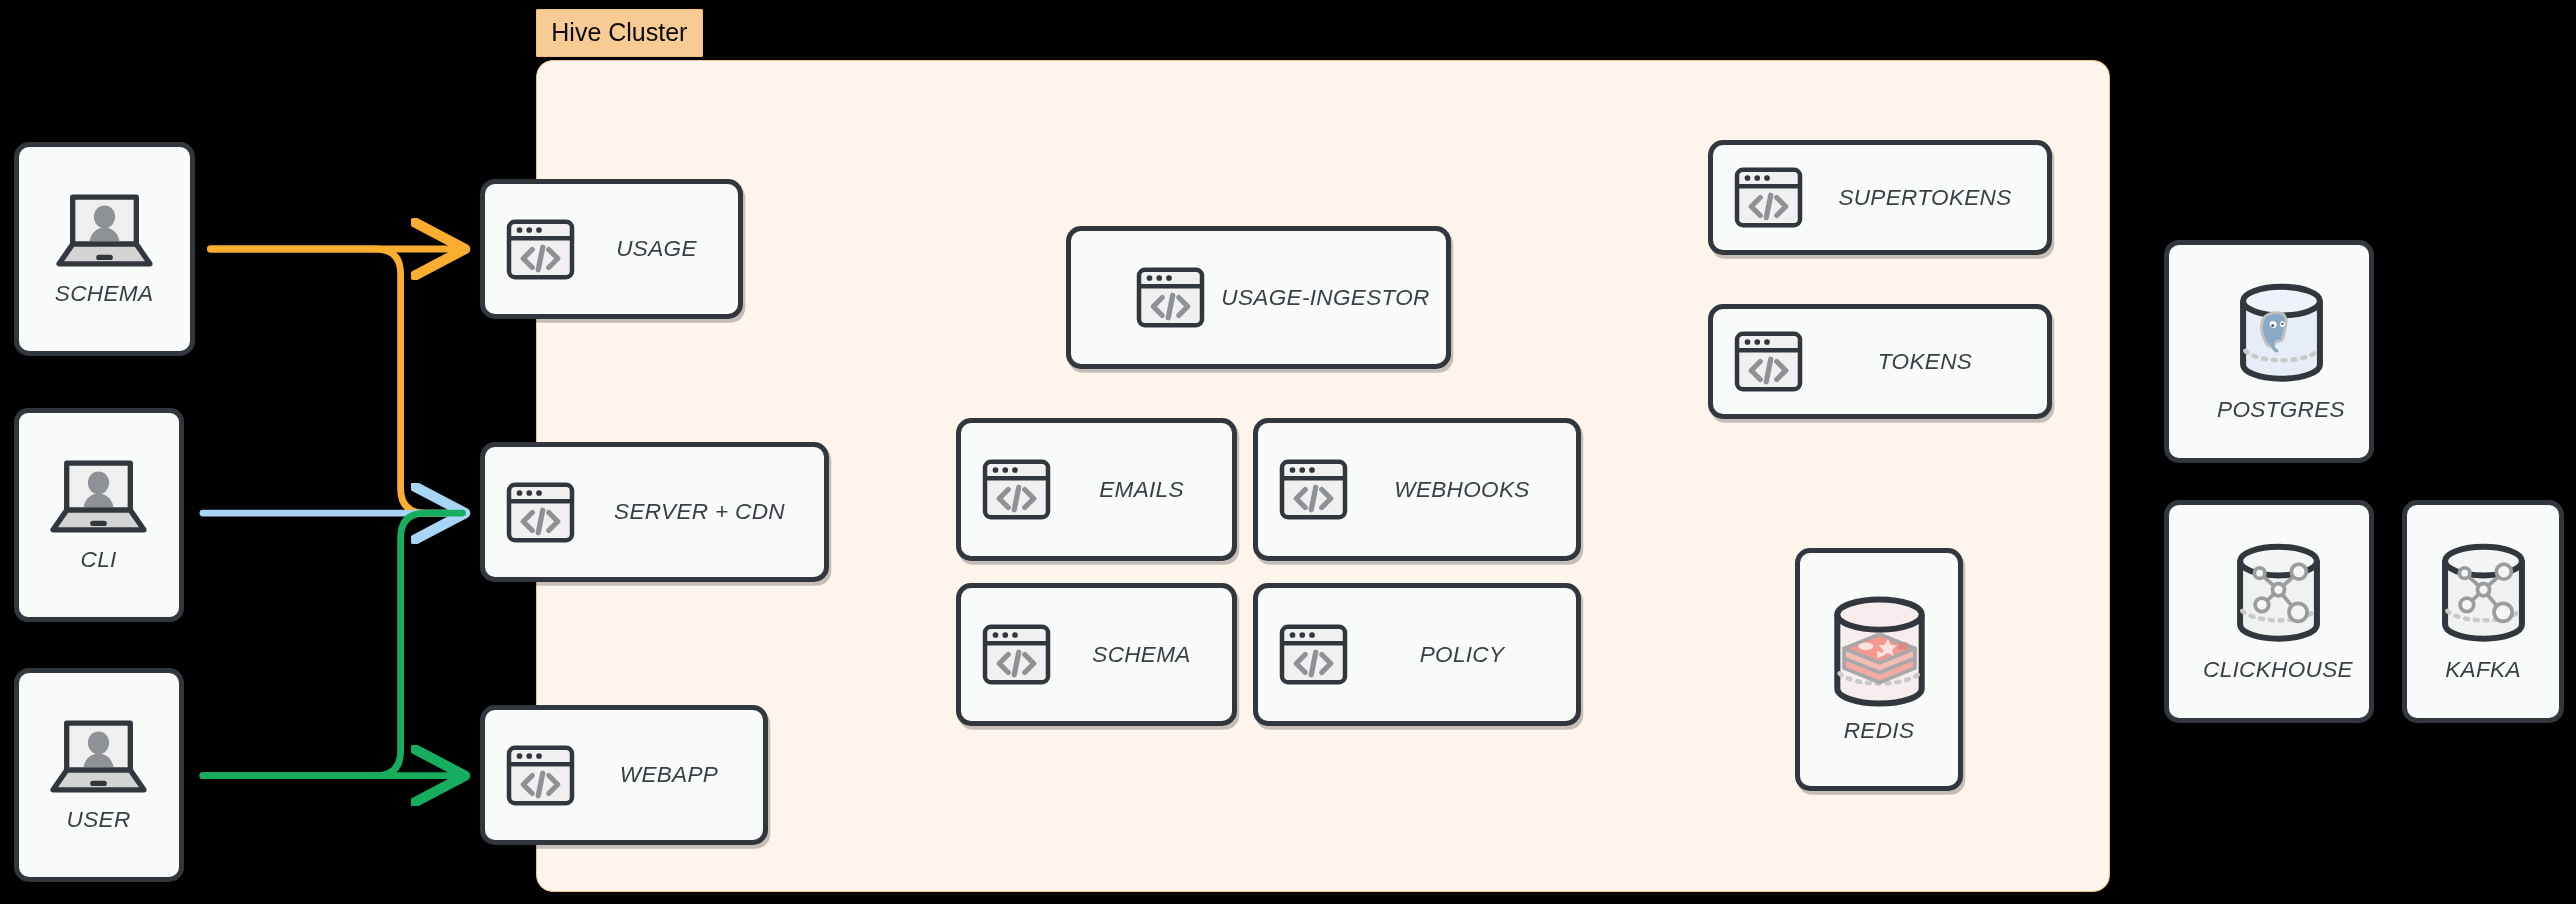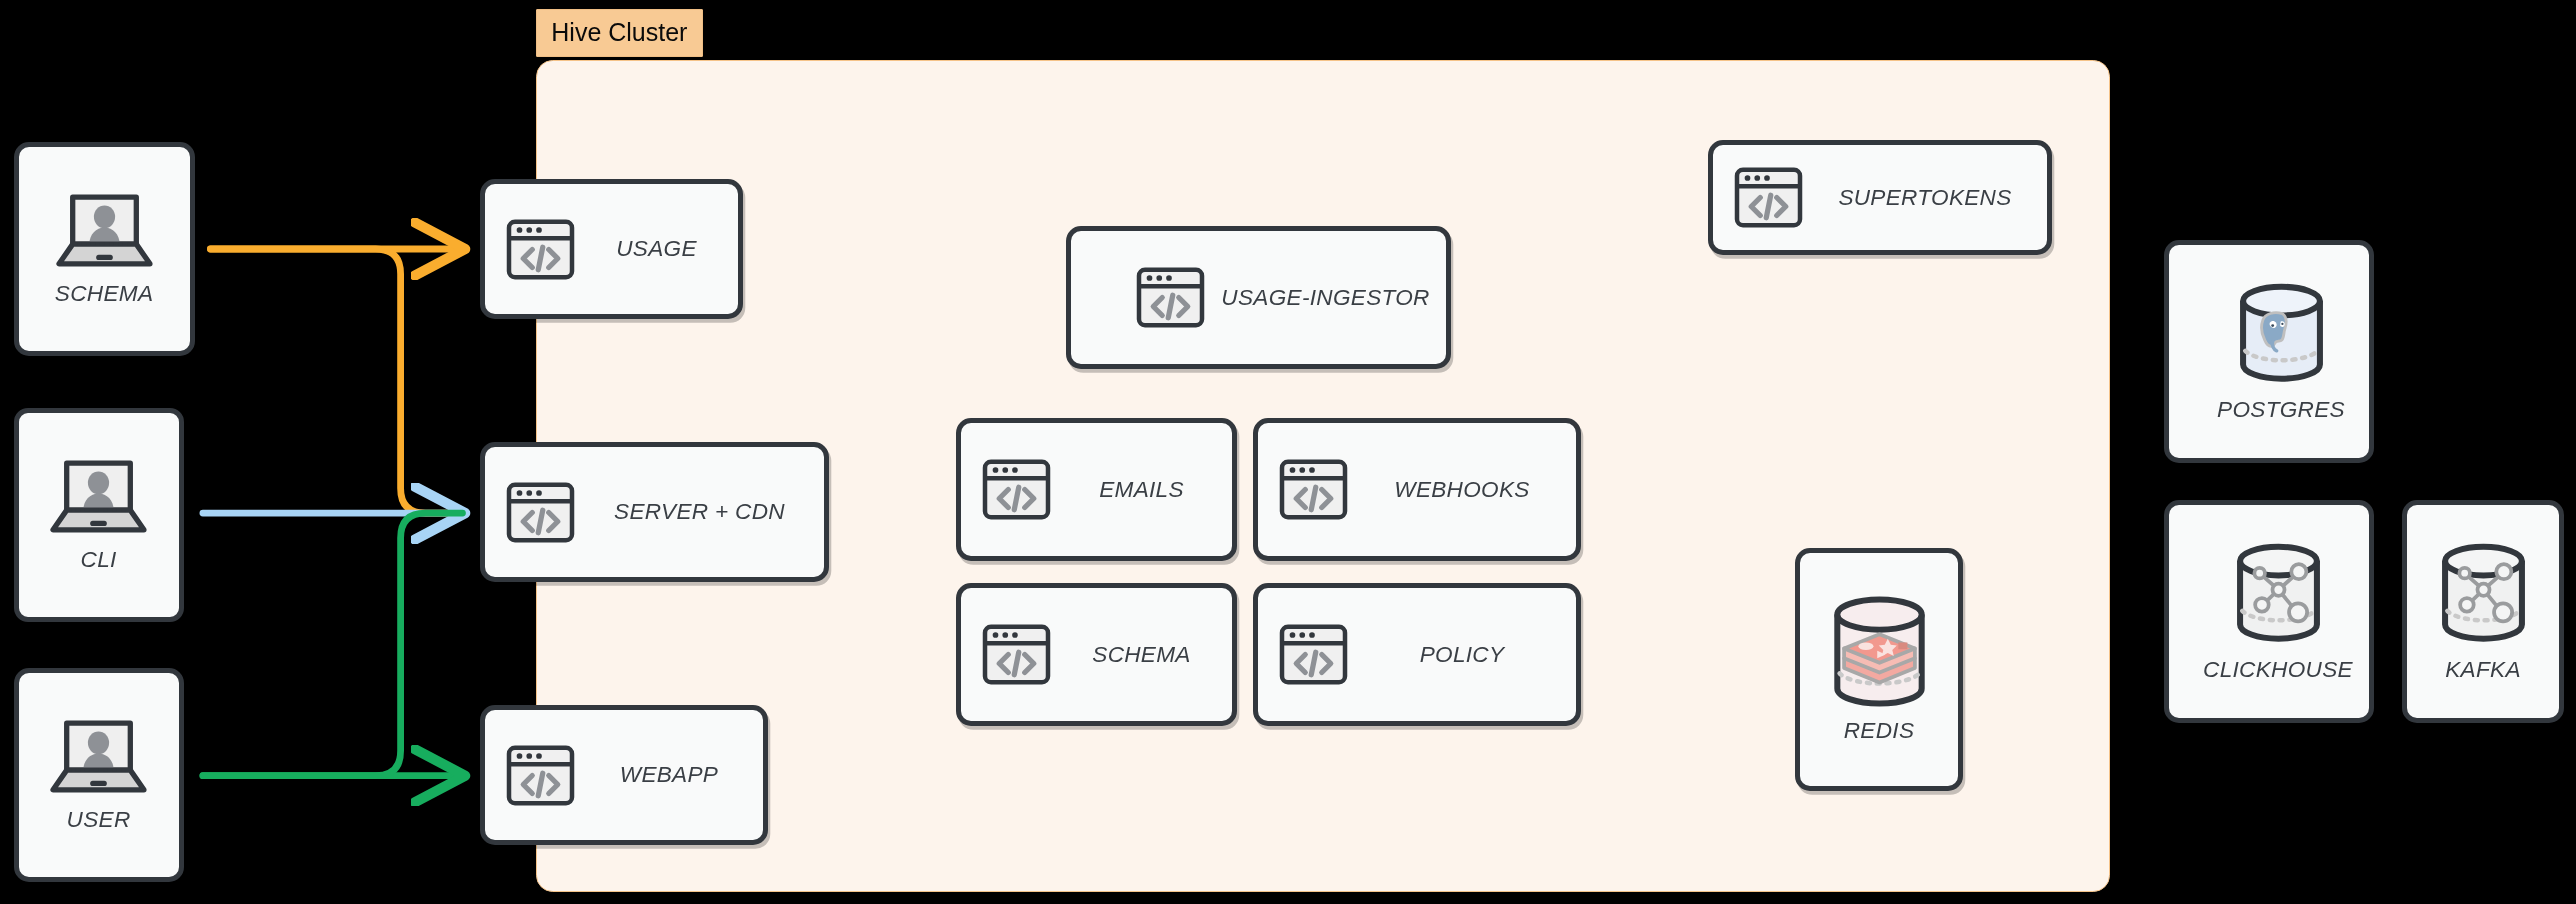--- a/index.html
+++ b/index.html
@@ -228,20 +228,33 @@
         <path d="M4,31 h84" stroke="#32373D" stroke-width="6"></path>
         <circle cx="18" cy="20" r="3.8" fill="#32373D"></circle>
           <circle cx="31" cy="20" r="3.8" fill="#32373D"></circle>
           <circle cx="44" cy="20" r="3.8" fill="#32373D"></circle>
         <path d="M35,46 L23,58 L35,70 M57,46 L69,58 L57,70 M49,43 L43,73" fill="none" stroke="#8E9196" stroke-width="7" stroke-linecap="round" stroke-linejoin="round"></path>
       </svg>
     </span>
     <span class="lbl">SUPERTOKENS</span>
   </div>
 
+  <div class="node svc" style="left:1708px;top:304px;width:344px;height:115px;">
+    <span class="icon">
+      <svg width="69" height="69" viewBox="0 0 92 92">
+        <rect x="4" y="9" width="84" height="74" rx="8" fill="#F0F0F0" stroke="#32373D" stroke-width="6"></rect>
+        <path d="M4,31 h84" stroke="#32373D" stroke-width="6"></path>
+        <circle cx="18" cy="20" r="3.8" fill="#32373D"></circle>
+          <circle cx="31" cy="20" r="3.8" fill="#32373D"></circle>
+          <circle cx="44" cy="20" r="3.8" fill="#32373D"></circle>
+        <path d="M35,46 L23,58 L35,70 M57,46 L69,58 L57,70 M49,43 L43,73" fill="none" stroke="#8E9196" stroke-width="7" stroke-linecap="round" stroke-linejoin="round"></path>
+      </svg>
+    </span>
+    <span class="lbl">TOKENS</span>
+  </div>
 
   <div class="node stack" style="left:1795px;top:548px;width:168px;height:243px;">
     <span>
       <svg width="107" height="113" viewBox="0 0 142 150">
         <path d="M15,26 v98 a56,20 0 0 0 112,0 v-98" fill="#F7EDEE" stroke="#32373D" stroke-width="8" stroke-linejoin="round"></path>
         <ellipse cx="71" cy="26" rx="56" ry="20" fill="#F7EDEE" stroke="#32373D" stroke-width="8"></ellipse>
         <path d="M18,104 a56,20 0 0 0 106,0" fill="none" stroke="#C9C9C9" stroke-width="6" stroke-dasharray="4 9" stroke-linecap="round"></path>
         <g stroke="#A8A8A8" stroke-width="5" stroke-linejoin="round">
           <path d="M24,97 L71,116 L118,97 L118,84 L24,84 z" fill="#F3A9A1"></path>
           <path d="M24,84 L71,103 L118,84 L118,71 L24,71 z" fill="#F6BCB4"></path>

